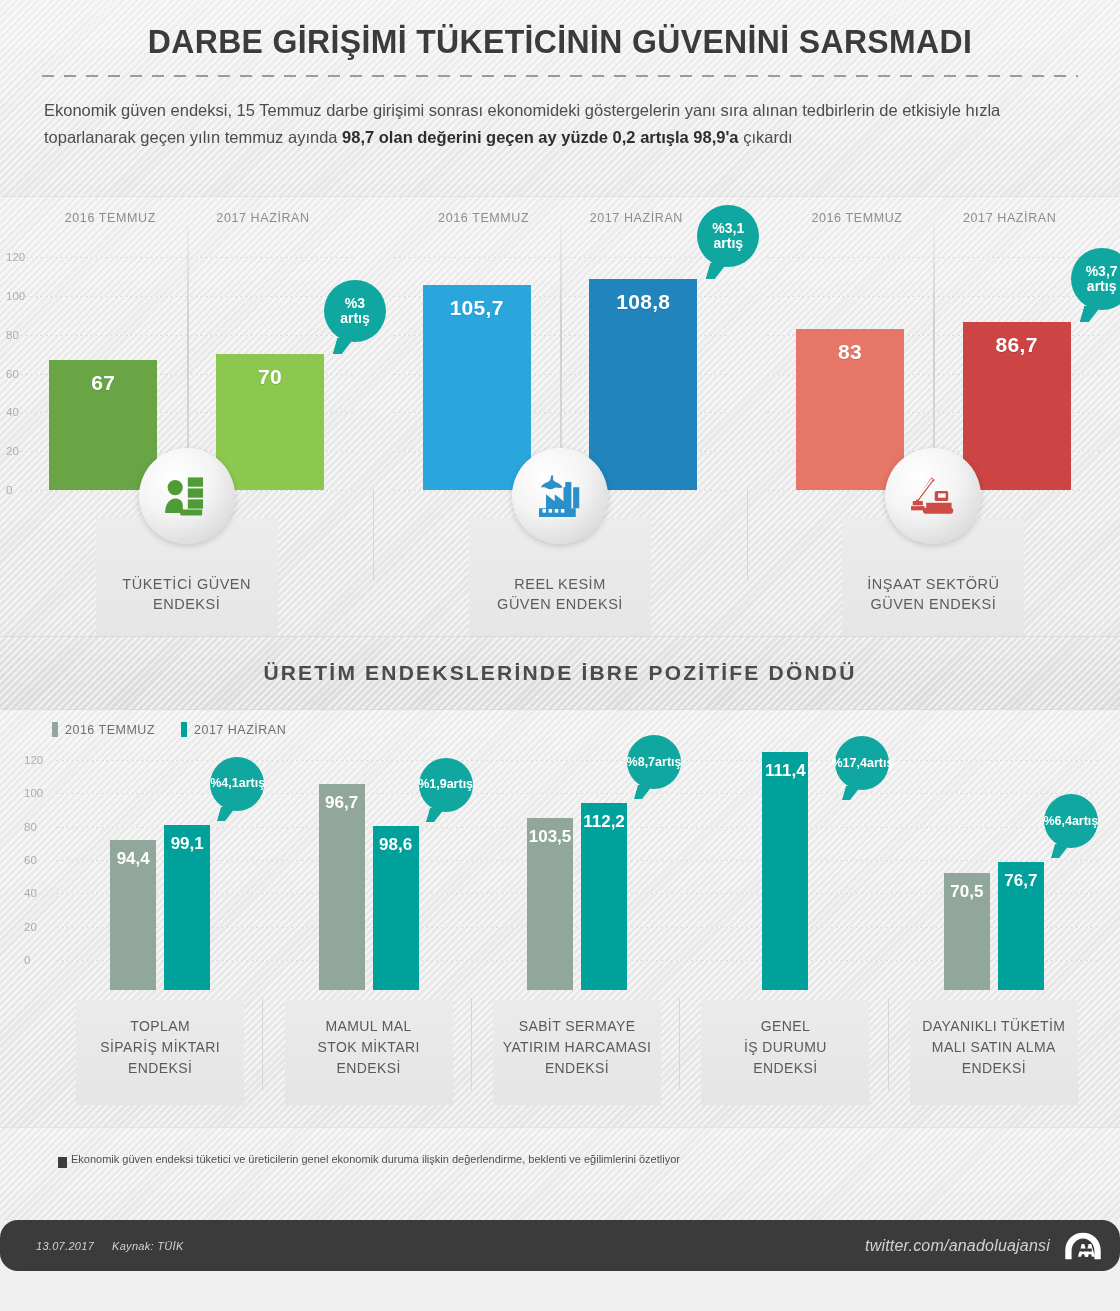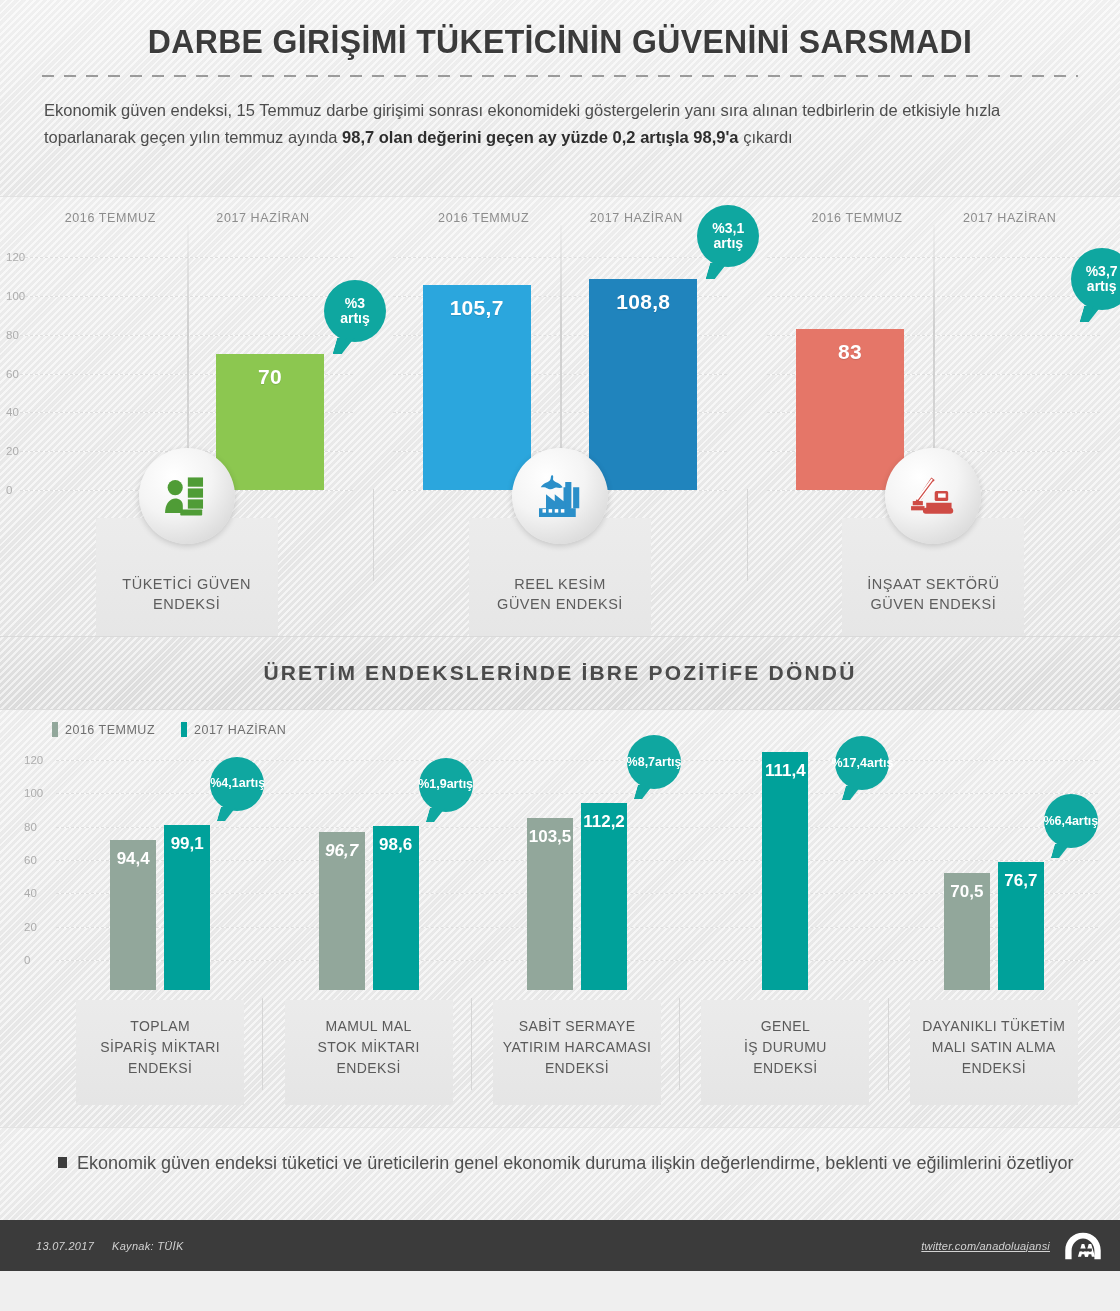--- a/index.html
+++ b/index.html
@@ -184,33 +184,33 @@
 
   
   .note{
     position:relative; height:93px;
     background:linear-gradient(180deg,#efefef,#ebebeb);
     border-top:1px solid #e3e3e3;
     overflow:hidden;
   }
   .note .line{
     position:relative; z-index:2;
-    display:flex; align-items:flex-start; gap:10px;
-    padding:25px 44px 0 58px; font-size:18px; color:#4f4f4f;
+    display:flex; align-items:flex-start; gap:4px;
+    padding:25px 44px 0 58px; font-size:11px; color:#4f4f4f;
   }
   .note .sq{ width:9px; height:11px; background:#3d3d3d; margin-top:4px; flex:none; }
 
   .footer{
     position:relative; height:51px; background:#3b3b3b; color:#d2d2d2;
     display:flex; align-items:center; justify-content:space-between;
-    padding:0 18px 0 36px; overflow:hidden;
+    padding:0 18px 0 36px; overflow:hidden;border-radius:18px;
   }
   .footer .left{ display:flex; gap:18px; font-size:11px; font-style:italic; letter-spacing:.3px; }
   .footer .right{ display:flex; align-items:center; gap:14px; }
-  .footer .tw{ font-size:11px; font-style:italic; letter-spacing:.2px;text-decoration:underline; }
+  .footer .tw{ font-size:16px; font-style:italic; letter-spacing:.2px; }
   .aa-logo{ width:38px; height:30px; }
 </style>
 </head>
 <body>
 
 <div class="header">
   <div class="hatch"></div>
   <div class="title">DARBE GİRİŞİMİ TÜKETİCİNİN GÜVENİNİ SARSMADI</div>
   <div class="dashrule"></div>
   <div class="lede">
@@ -236,20 +236,23 @@
           <div class="ytick" style="top: 130.5px;"></div>
           <div class="ylab" style="top: 130.5px; left: -14px;">60</div>
           <div class="ytick" style="top: 91.6667px;"></div>
           <div class="ylab" style="top: 91.6667px; left: -14px;">80</div>
           <div class="ytick" style="top: 52.8333px;"></div>
           <div class="ylab" style="top: 52.8333px; left: -14px;">100</div>
           <div class="ytick" style="top: 14px;"></div>
           <div class="ylab" style="top: 14px; left: -14px;">120</div>
           <div class="divider-v" style="left: 50%; top: -18px; height: 265px;"></div>
           <div style="position: absolute; left: 0px; right: 0px; top: 14px; height: 233px;">
+            <div class="bar" style="height: 130.092px; width: 108px; left: calc(25% - 54px); bottom: 0px; background: rgb(106, 165, 69);">
+              <span class="val">67</span>
+            </div>
             <div class="bar" style="height: 135.917px; width: 108px; left: calc(75% - 54px); bottom: 0px; background: rgb(140, 199, 80);">
               <span class="val">70</span>
             </div>
           </div>
           <div class="bubble" style="background: rgb(15, 167, 160); left: calc(75% + 54px); top: 37.0833px;">
             <span>%3</span>
             <span>artış</span>
           </div>
         </div>
         <div class="label-plate">
@@ -327,20 +330,23 @@
           <div class="ytick" style="top: 208.167px;"></div>
           <div class="ytick" style="top: 169.333px;"></div>
           <div class="ytick" style="top: 130.5px;"></div>
           <div class="ytick" style="top: 91.6667px;"></div>
           <div class="ytick" style="top: 52.8333px;"></div>
           <div class="ytick" style="top: 14px;"></div>
           <div class="divider-v" style="left: 50%; top: -18px; height: 265px;"></div>
           <div style="position: absolute; left: 0px; right: 0px; top: 14px; height: 233px;">
             <div class="bar" style="height: 161.158px; width: 108px; left: calc(25% - 54px); bottom: 0px; background: rgb(229, 118, 104);">
               <span class="val">83</span>
+            </div>
+            <div class="bar" style="height: 168.343px; width: 108px; left: calc(75% - 54px); bottom: 0px; background: rgb(204, 68, 68);">
+              <span class="val">86,7</span>
             </div>
           </div>
           <div class="bubble" style="background: rgb(15, 167, 160); left: calc(75% + 54px); top: 4.6575px;">
             <span>%3,7</span>
             <span>artış</span>
           </div>
         </div>
         <div class="label-plate">
           <div class="txt">
             <div>İNŞAAT SEKTÖRÜ</div>
@@ -410,21 +416,21 @@
             <span>%4,1</span>
             <span>artış</span>
           </div>
           <div class="p2plate">
             <div>TOPLAM</div>
             <div>SİPARİŞ MİKTARI</div>
             <div>ENDEKSİ</div>
           </div>
         </div>
         <div class="p2group">
-          <div class="p2bar" style="height: 158px; background: rgb(146, 167, 155); font-style: italic;">
+          <div class="p2bar" style="height: 206px; background: rgb(146, 167, 155);">
             <span class="val">96,7</span>
           </div>
           <div class="p2bar" style="height: 164.333px; background: rgb(0, 161, 154);">
             <span class="val">98,6</span>
           </div>
           <div class="p2bubble" style="background: rgb(15, 167, 160); left: calc(50% + 50px); bottom: 178.333px;">
             <span>%1,9</span>
             <span>artış</span>
           </div>
           <div class="p2plate">

